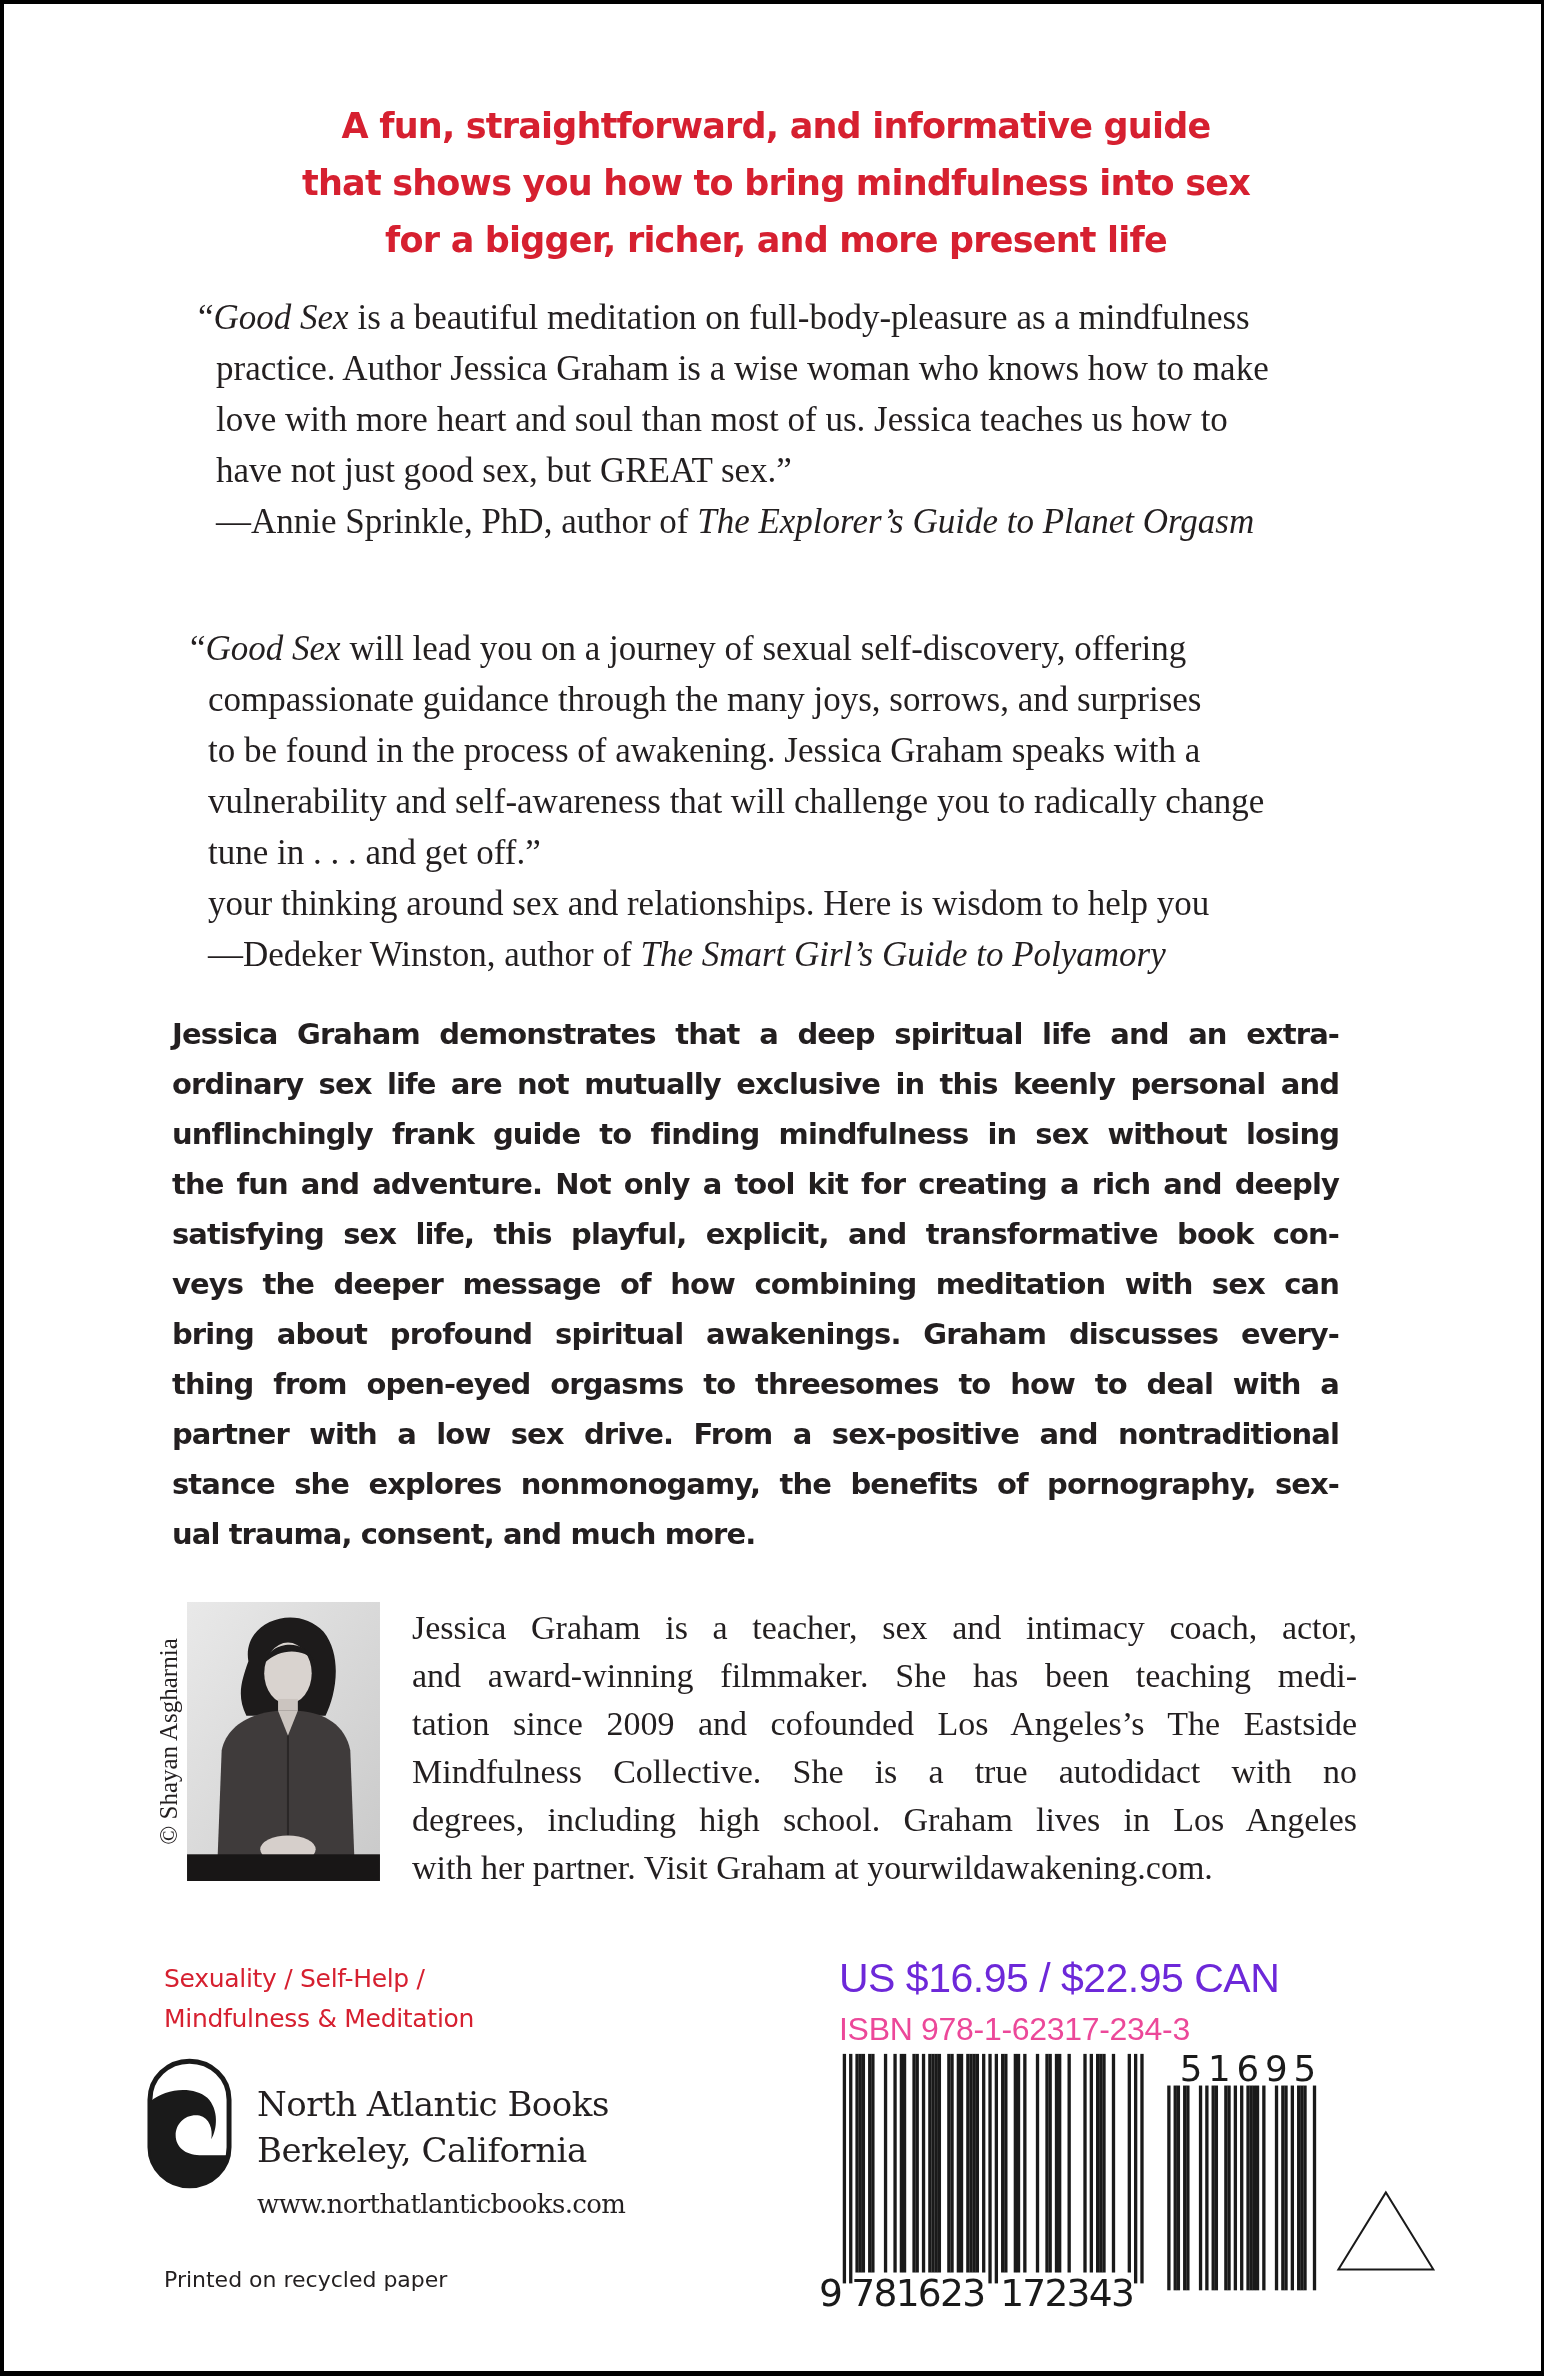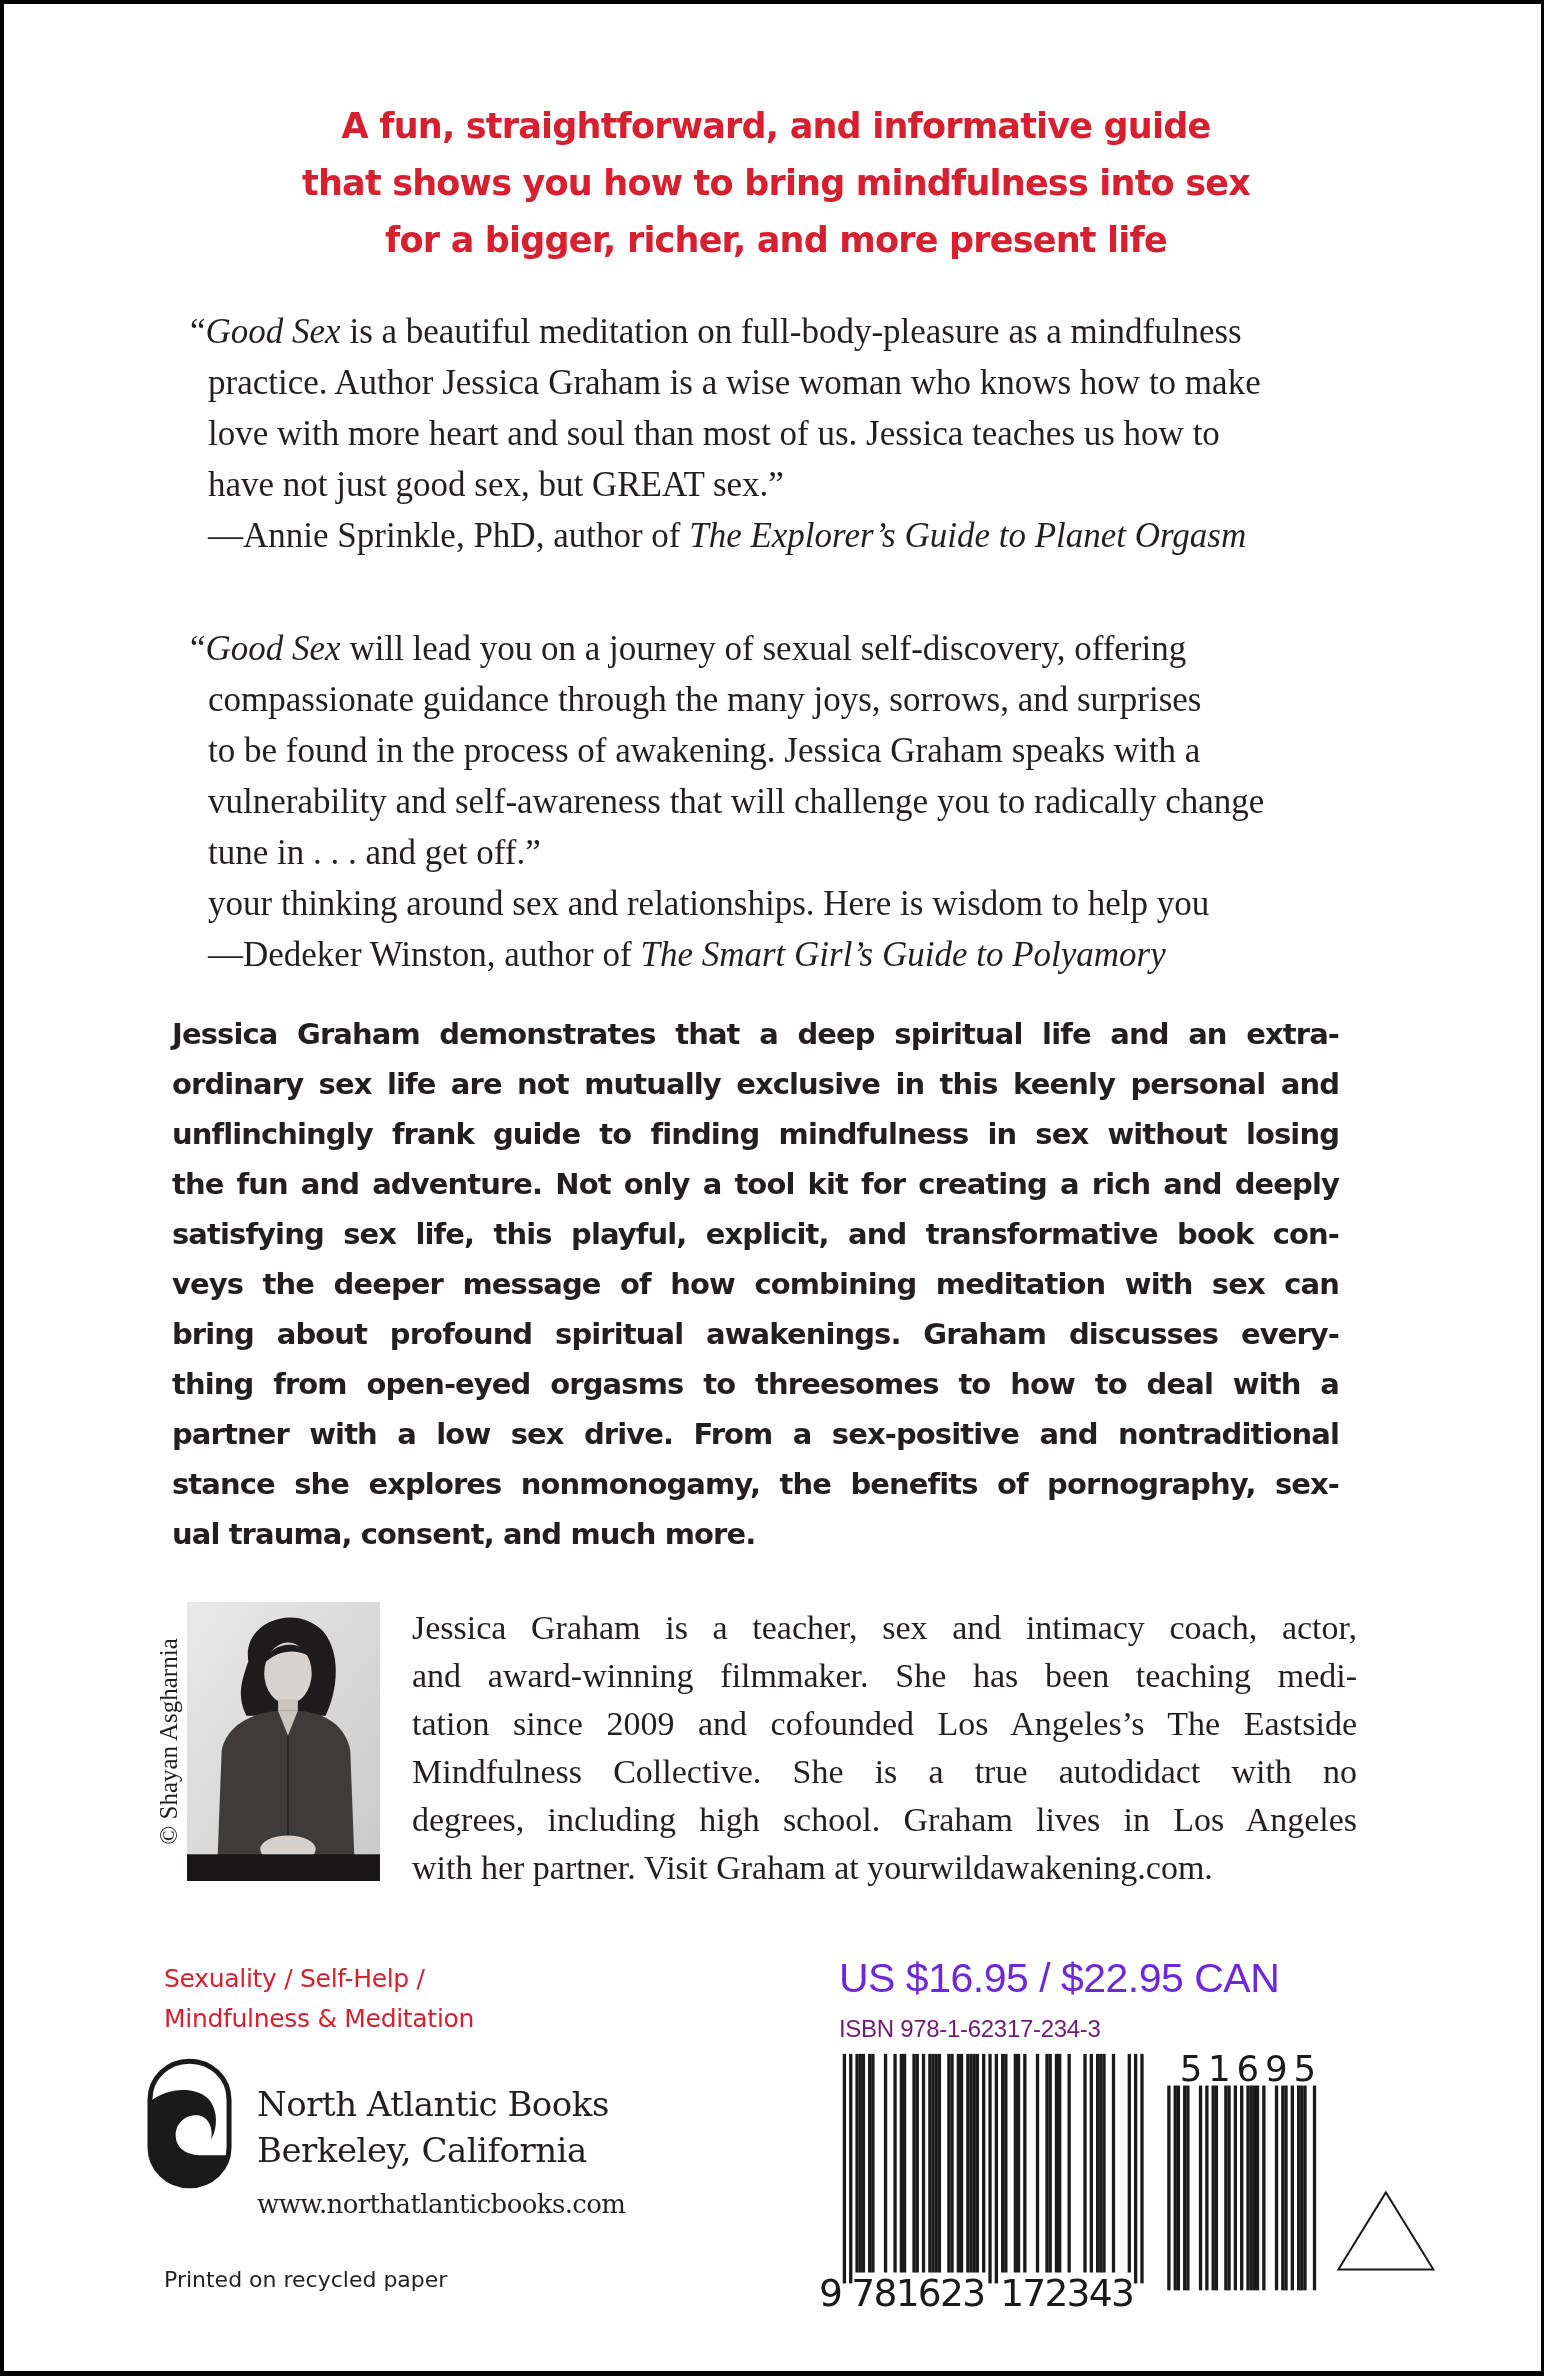--- a/index.html
+++ b/index.html
@@ -16,21 +16,21 @@
     font-size: 35px; line-height: 57px; color: #d62030; letter-spacing: -0.8px;
   }
   .headline div { white-space: nowrap; }
   .serif { font-family: "Liberation Serif", "DejaVu Serif", serif; color: #231f20; }
   .quote {
     left: 186px; width: 1178px; font-size: 35px; line-height: 51px;
   }
   .quote .line { white-space: nowrap; }
   .quote .indent { padding-left: 18px; }
   .quote i { font-style: italic; }
-  .q1 { top: 302px; }
+  .q1 { top: 288px; margin-left: 8px; }
   .q2 { top: 619px; }
   .desc {
     left: 168px; width: 1167px; top: 1005px;
     font-family: "DejaVu Sans", sans-serif; font-weight: bold;
     font-size: 29px; line-height: 50px; color: #231f20;
     text-align: justify; text-align-last: left; letter-spacing: -0.9px;
   }
   .desc .line { text-align: justify; text-align-last: justify; white-space: nowrap; }
   .desc .line.last { text-align-last: left; }
   .photo {
@@ -65,21 +65,21 @@
   .printed {
     left: 160px; top: 2261px; font-family: "DejaVu Sans", sans-serif;
     font-size: 22px; line-height: 30px; color: #231f20;
   }
   .price {
     left: 835px; top: 1950px; font-family: "Liberation Sans", sans-serif;
     font-size: 41px; line-height: 48px; color: #6d28d9; letter-spacing: -0.5px;
   }
   .isbn {
     left: 835px; top: 2006px; font-family: "Liberation Sans", sans-serif;
-    font-size: 24px; line-height: 38px; color: #701a75; letter-spacing: -0.3px;
+    font-size: 32px; line-height: 38px; color: #ec4899; letter-spacing: -0.3px;
   }
   .barcode { left: 792px; top: 2039px; width: 693px; height: 277px; }
 </style>
 </head>
 <body>
 
 <div class="cover">
 
   <div class="abs headline">
     <div>A fun, straightforward, and informative guide</div>

